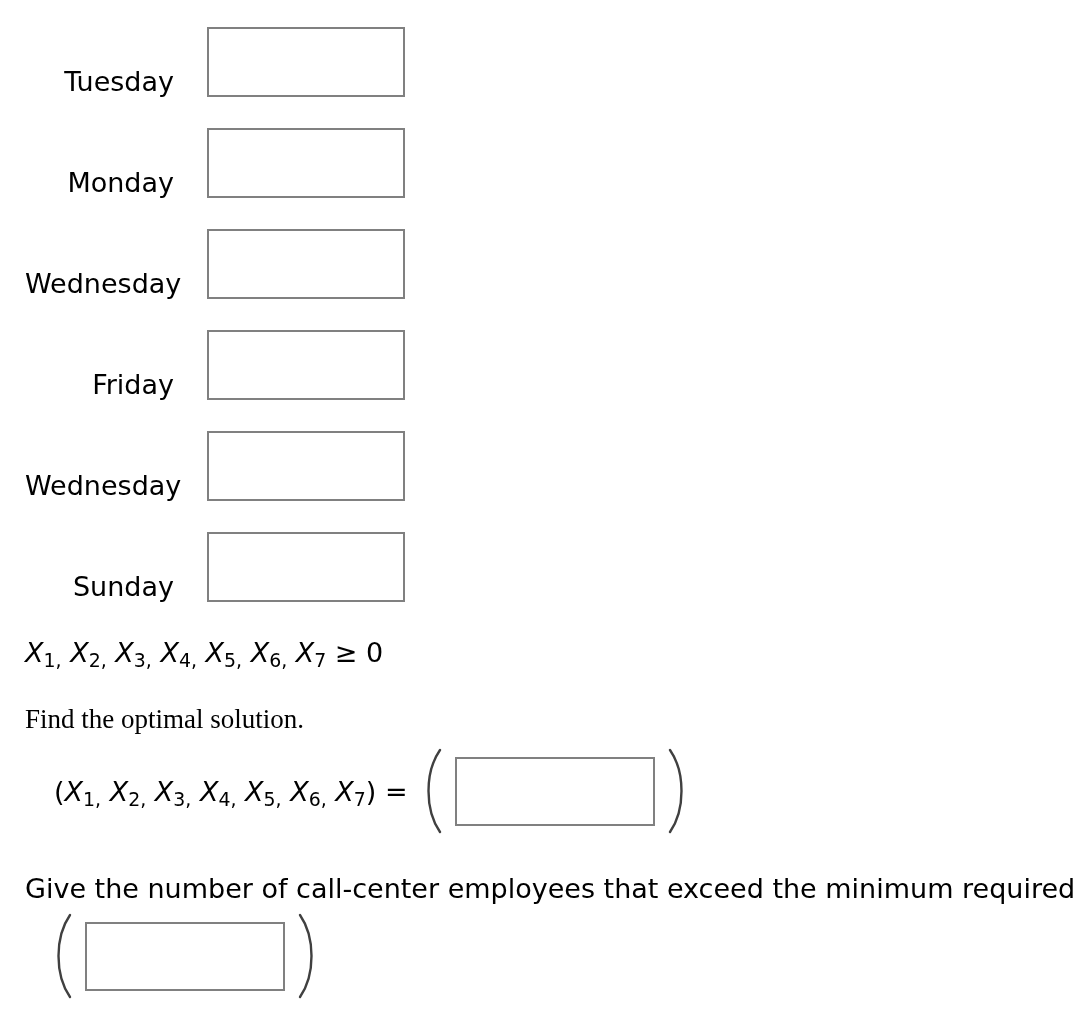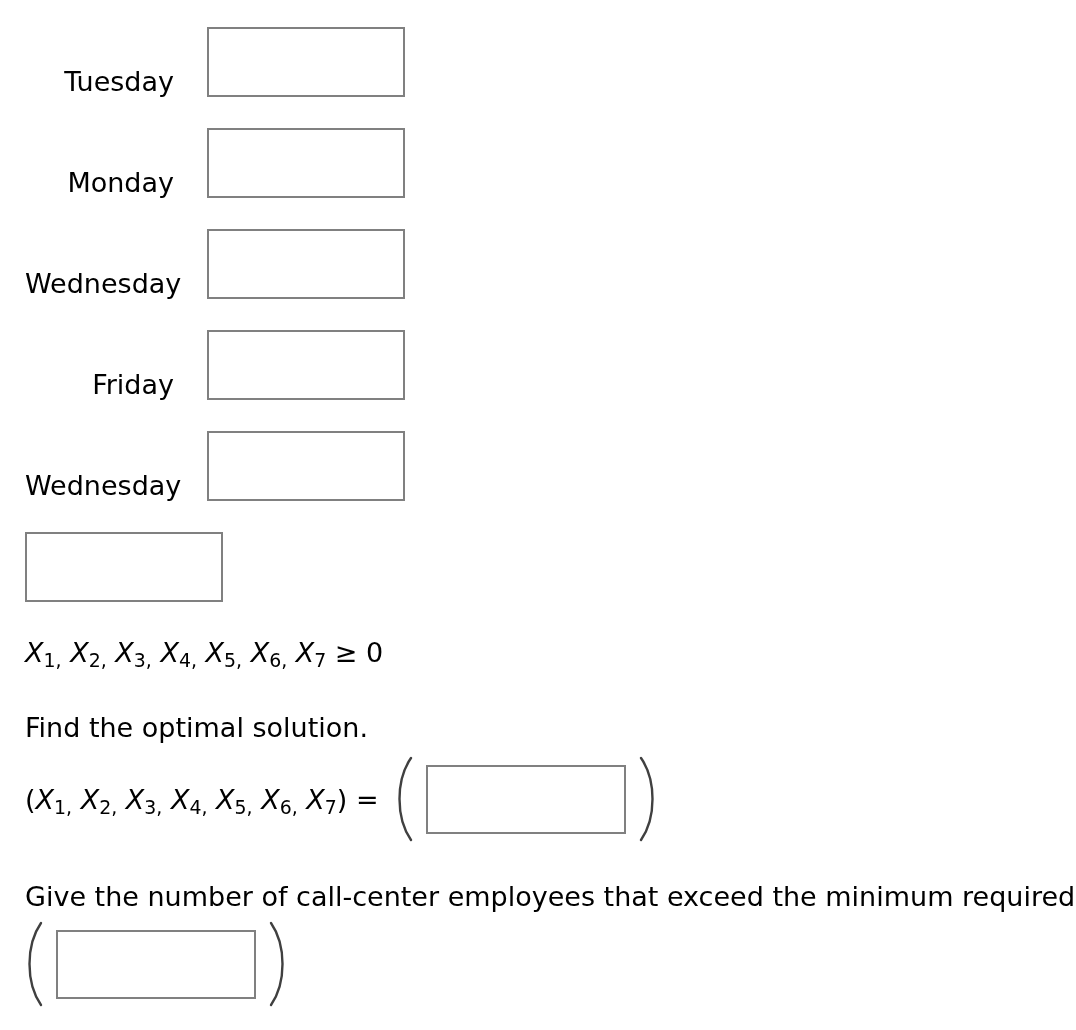--- a/index.html
+++ b/index.html
@@ -55,29 +55,30 @@
   sub {
     font-size: 0.7em;
     vertical-align: -0.28em;
     line-height: 0;
     letter-spacing: 0;
   }
   .prompt {
     line-height: 37px;
     white-space: nowrap;
   }
-  .find-prompt { margin-top: 36px; }
+  .find-prompt { margin-top: 28px; font-family: Liberation Serif, serif; }
   .exceed-prompt { margin-top: 34px; }
 
   
   .answer-row {
     display: flex;
     align-items: center;
     gap: 11px;
     height: 90px;
+    margin-left: 29px;
   }
   .answer-row-1 { margin-top: 8px; }
   .answer-row-2 { margin-top: 4px; }
   .math-label, .tuple-label {
     white-space: nowrap;
     margin-right: 5px;
   }
   input.ansbox {
     width: 200px;
     height: 69px;
@@ -101,20 +102,21 @@
 </div>
 <div class="day-row">
   <div class="day-label">Friday</div>
   <input class="box" type="text" value="" style="">
 </div>
 <div class="day-row">
   <div class="day-label">Wednesday</div>
   <input class="box" type="text" value="" style="">
 </div>
 <div class="day-row">
+  <div class="day-label">Sunday</div>
   <input class="box" type="text" value="" style="">
 </div>
 
 <div class="constraint-line"><i>X</i><sub>1,</sub> <i>X</i><sub>2,</sub> <i>X</i><sub>3,</sub> <i>X</i><sub>4,</sub> <i>X</i><sub>5,</sub> <i>X</i><sub>6,</sub> <i>X</i><sub>7</sub> ≥ 0</div>
 
 <div class="prompt find-prompt">Find the optimal solution.</div>
 
 <div class="answer-row answer-row-1">
   <span class="math-label">(<i>X</i><sub>1,</sub> <i>X</i><sub>2,</sub> <i>X</i><sub>3,</sub> <i>X</i><sub>4,</sub> <i>X</i><sub>5,</sub> <i>X</i><sub>6,</sub> <i>X</i><sub>7</sub>) =</span>
   <span class="paren">

